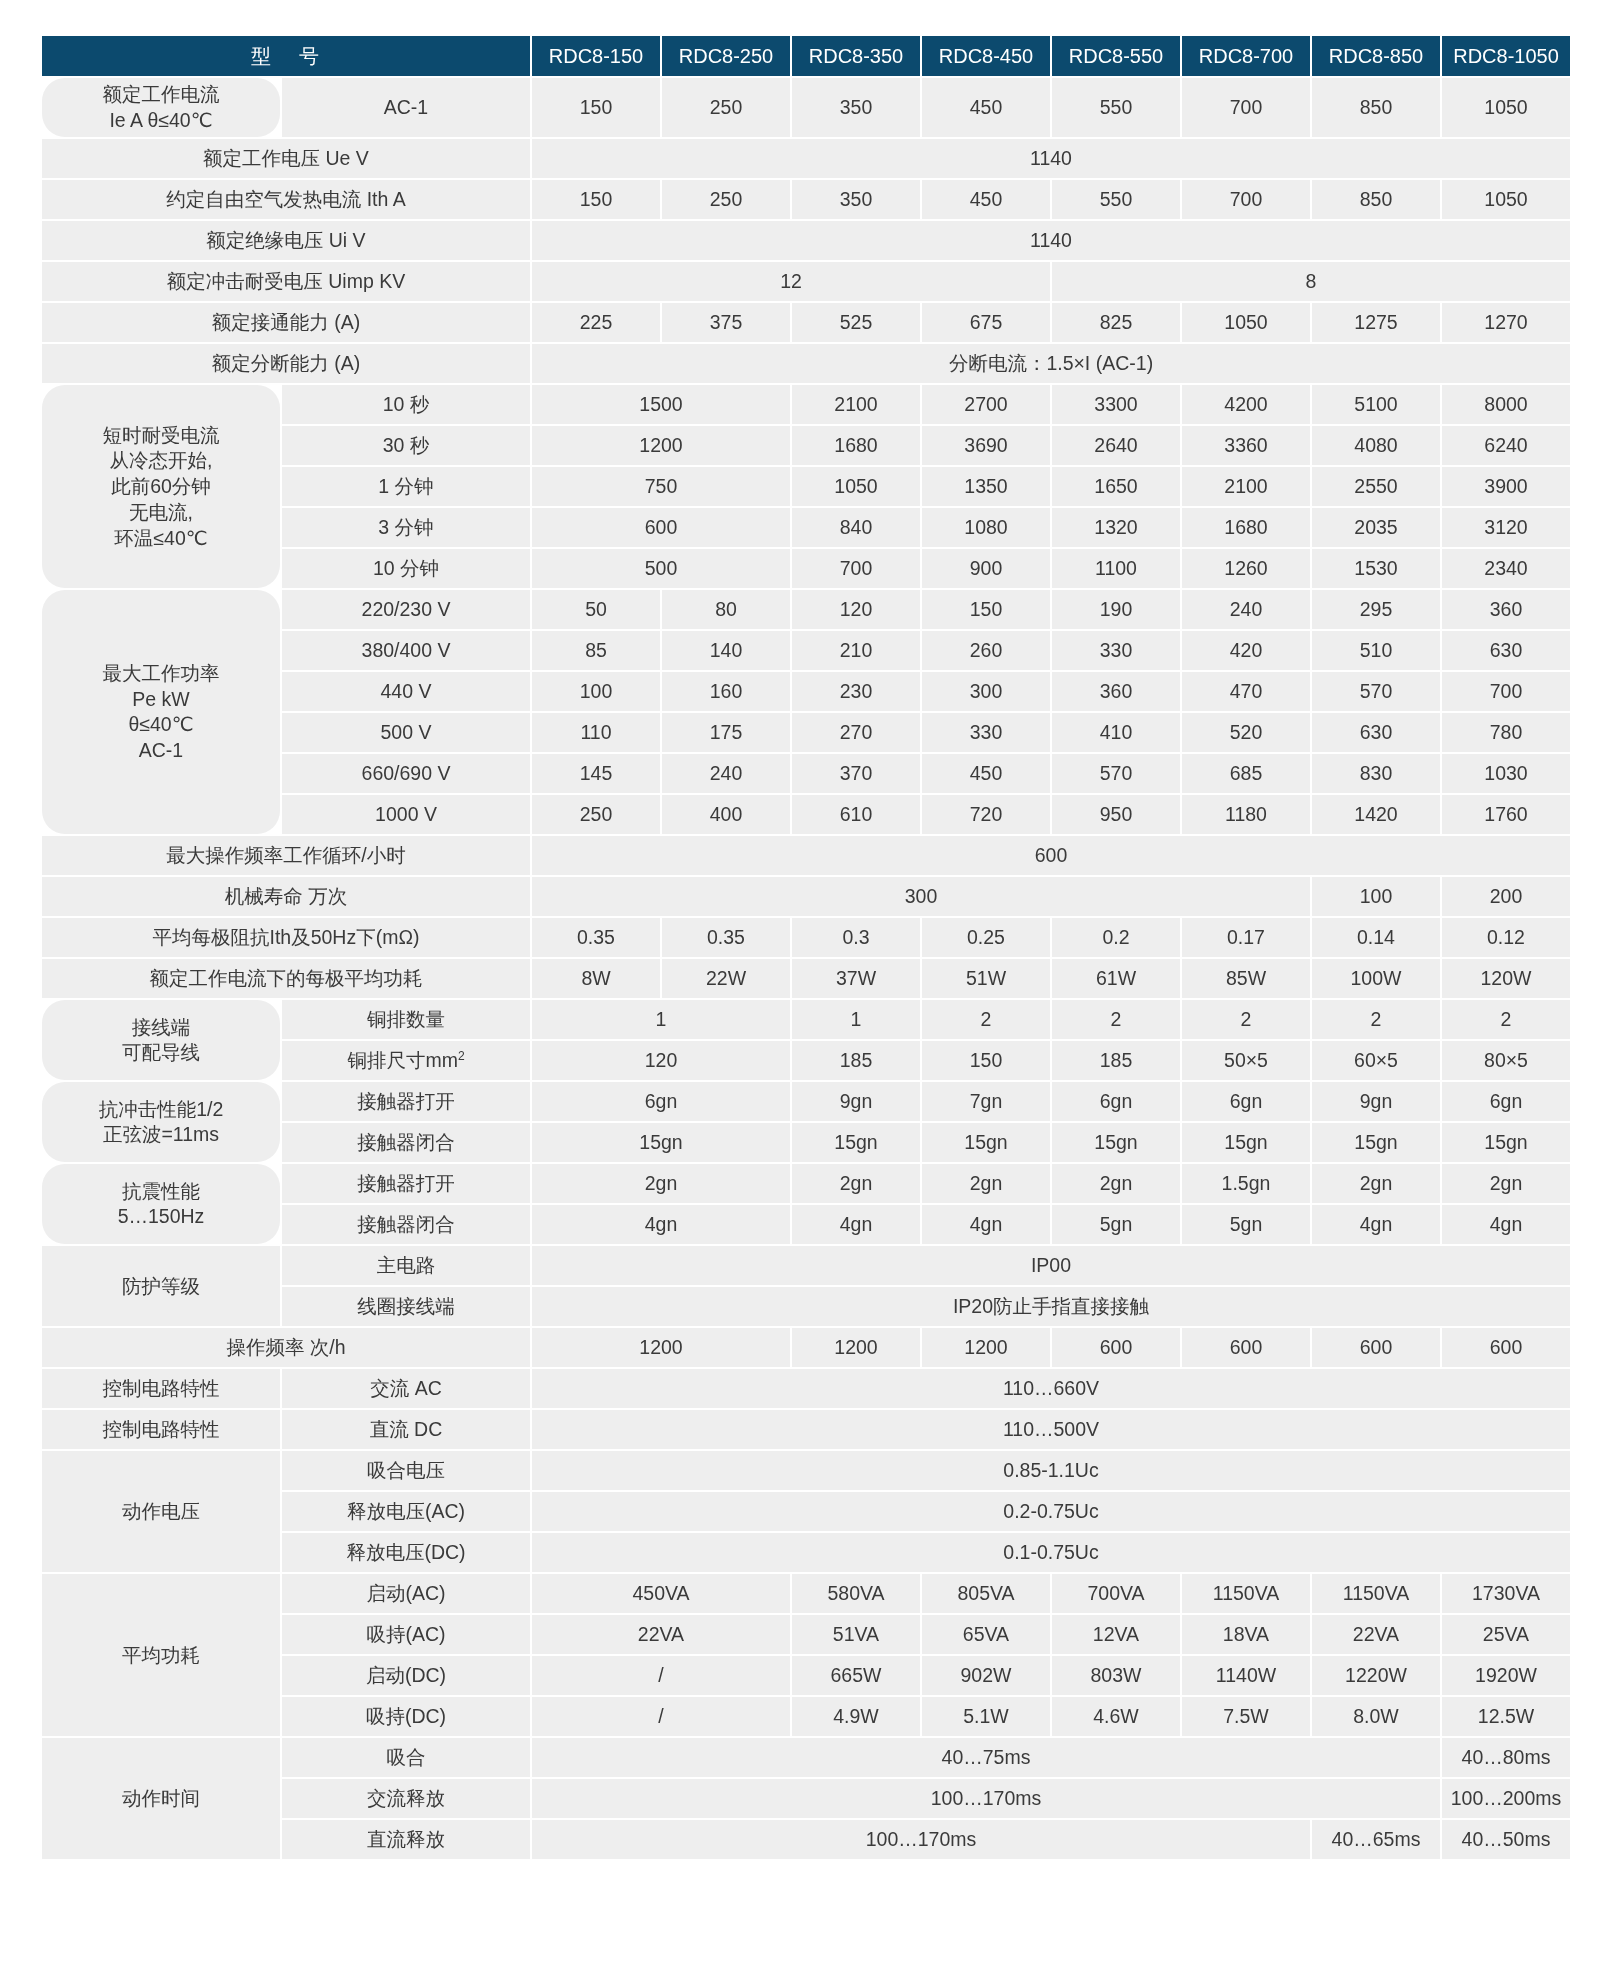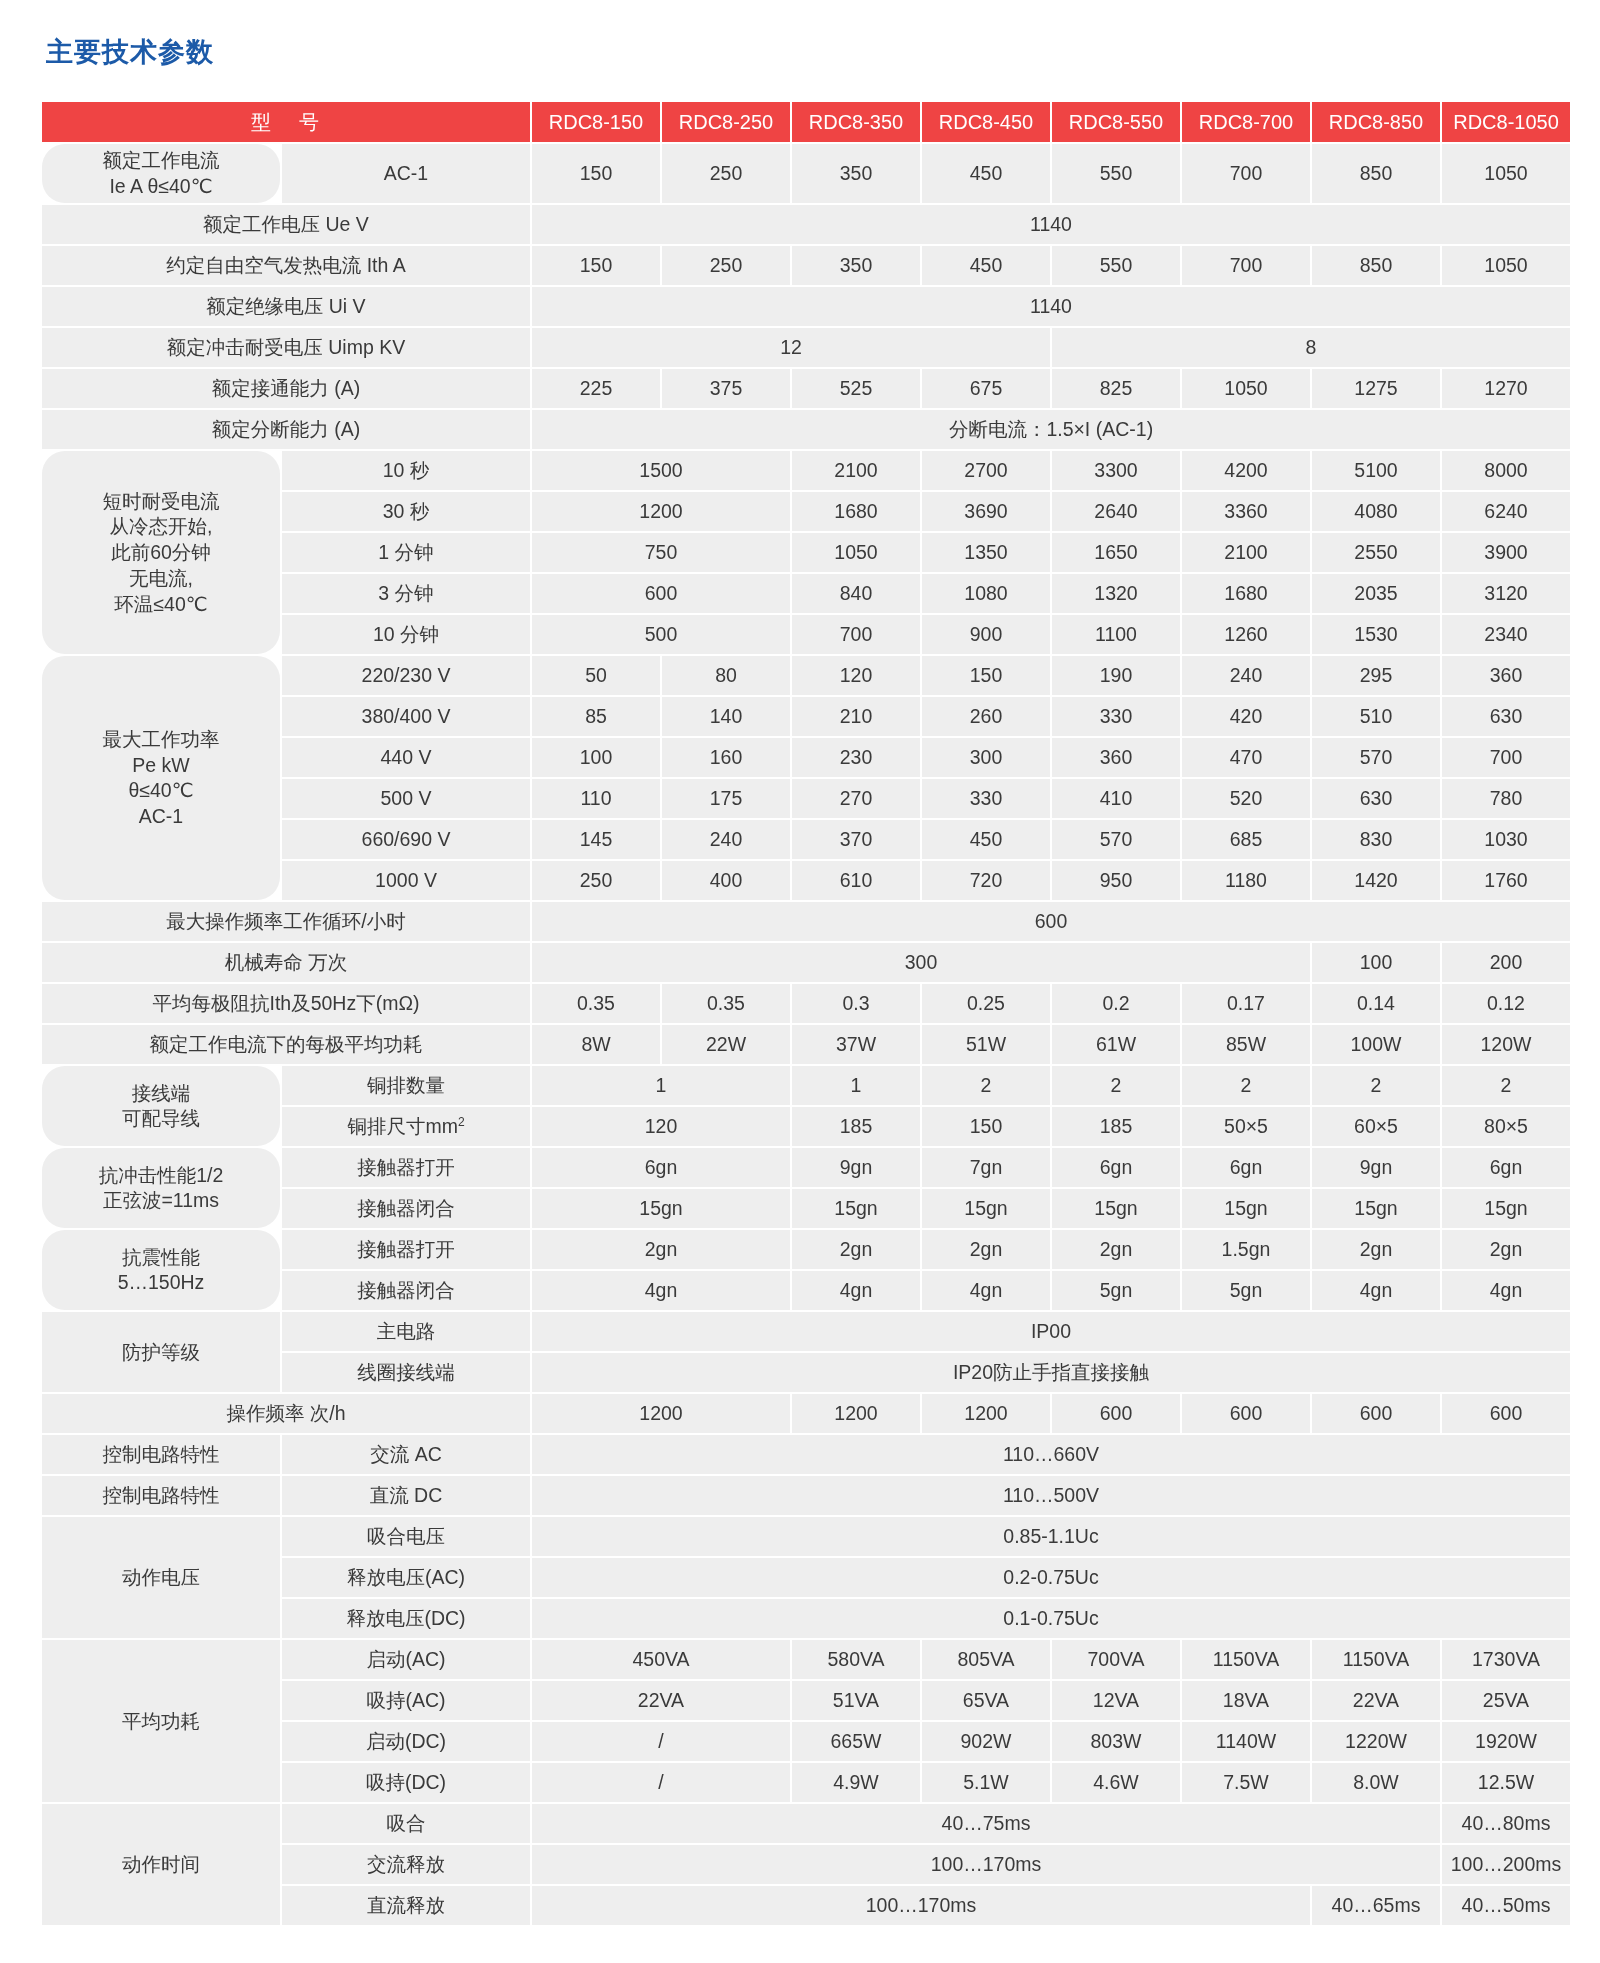--- a/index.html
+++ b/index.html
@@ -39,42 +39,41 @@
     background: #eeeeee;
     text-align: center;
     vertical-align: middle;
     font-weight: normal;
     padding: 4px 2px;
     height: 39px;
     line-height: 1.32;
     white-space: nowrap;
   }
   table.spec thead th {
-    background: #ef4444;
+    background: #0c4a6e;
     color: #ffffff;
     font-size: 20px;
     height: 40px;
   }
   thead th.modelhdr {
     font-size: 21px;
     letter-spacing: 2px;
   }
   td.tall { line-height: 1.45; border-radius: 23px; }
   .sp { display:inline-block; width: 26px; }
   sup { font-size: 0.62em; vertical-align: super; }
   col.c-a { width: 238px; }
   col.c-b { width: 248px; }
   col.c-d { width: 128px; }
 </style>
 </head>
 <body>
 
 <div class="page">
   <div class="inner">
-    <h1 class="page-title">主要技术参数</h1>
 
     <table class="spec">
       <colgroup>
         <col class="c-a">
           <col class="c-b">
         <col class="c-d">
           <col class="c-d">
           <col class="c-d">
           <col class="c-d">
         <col class="c-d">

